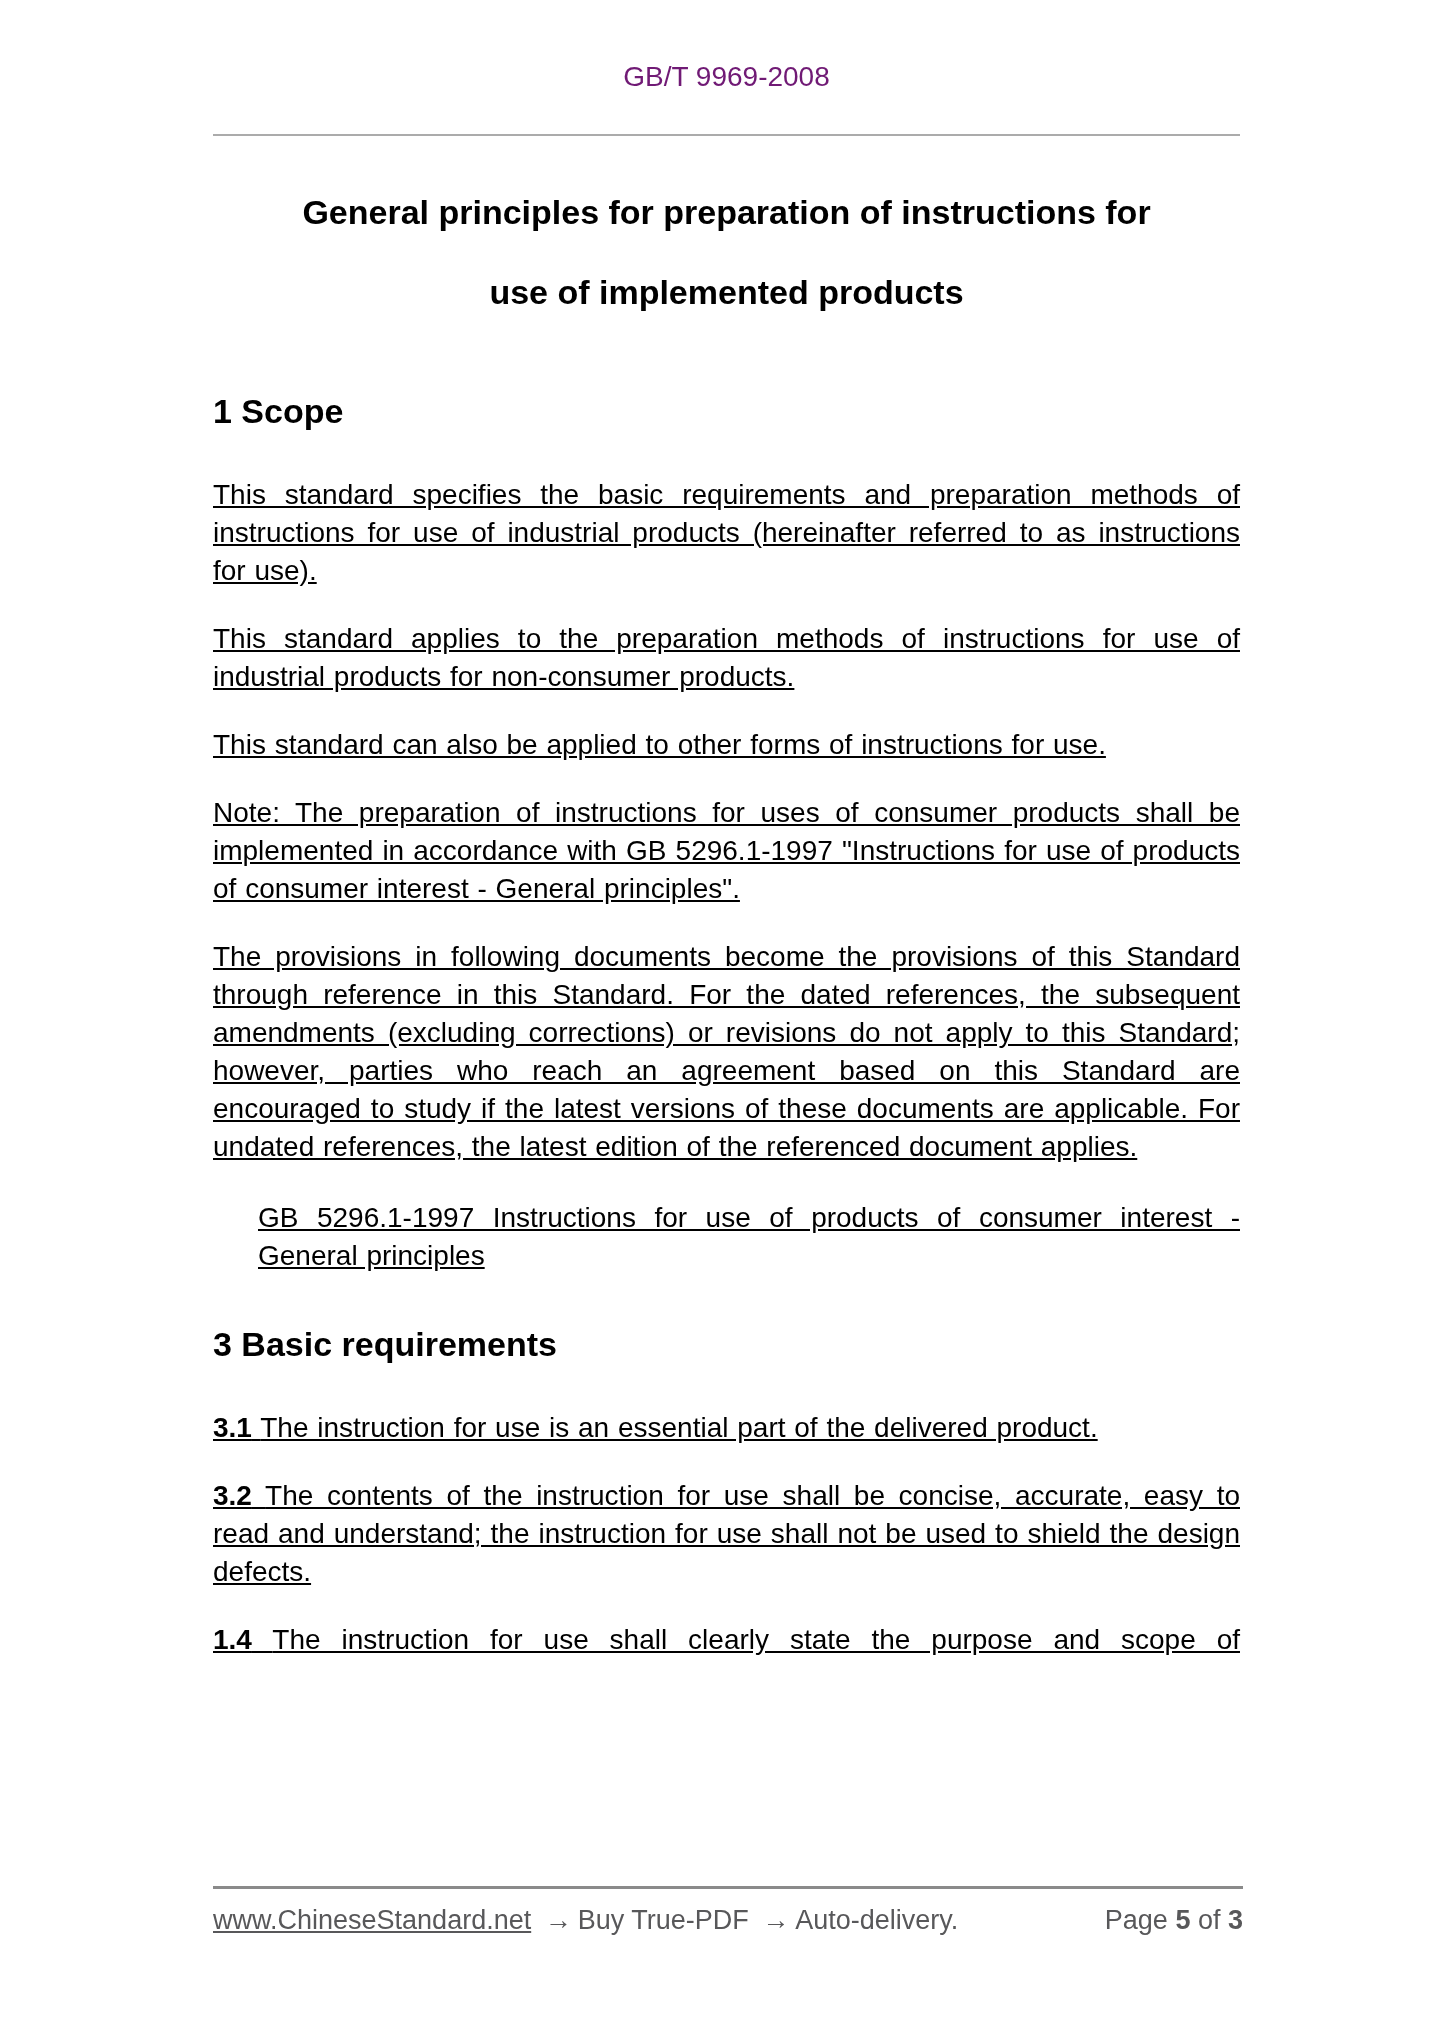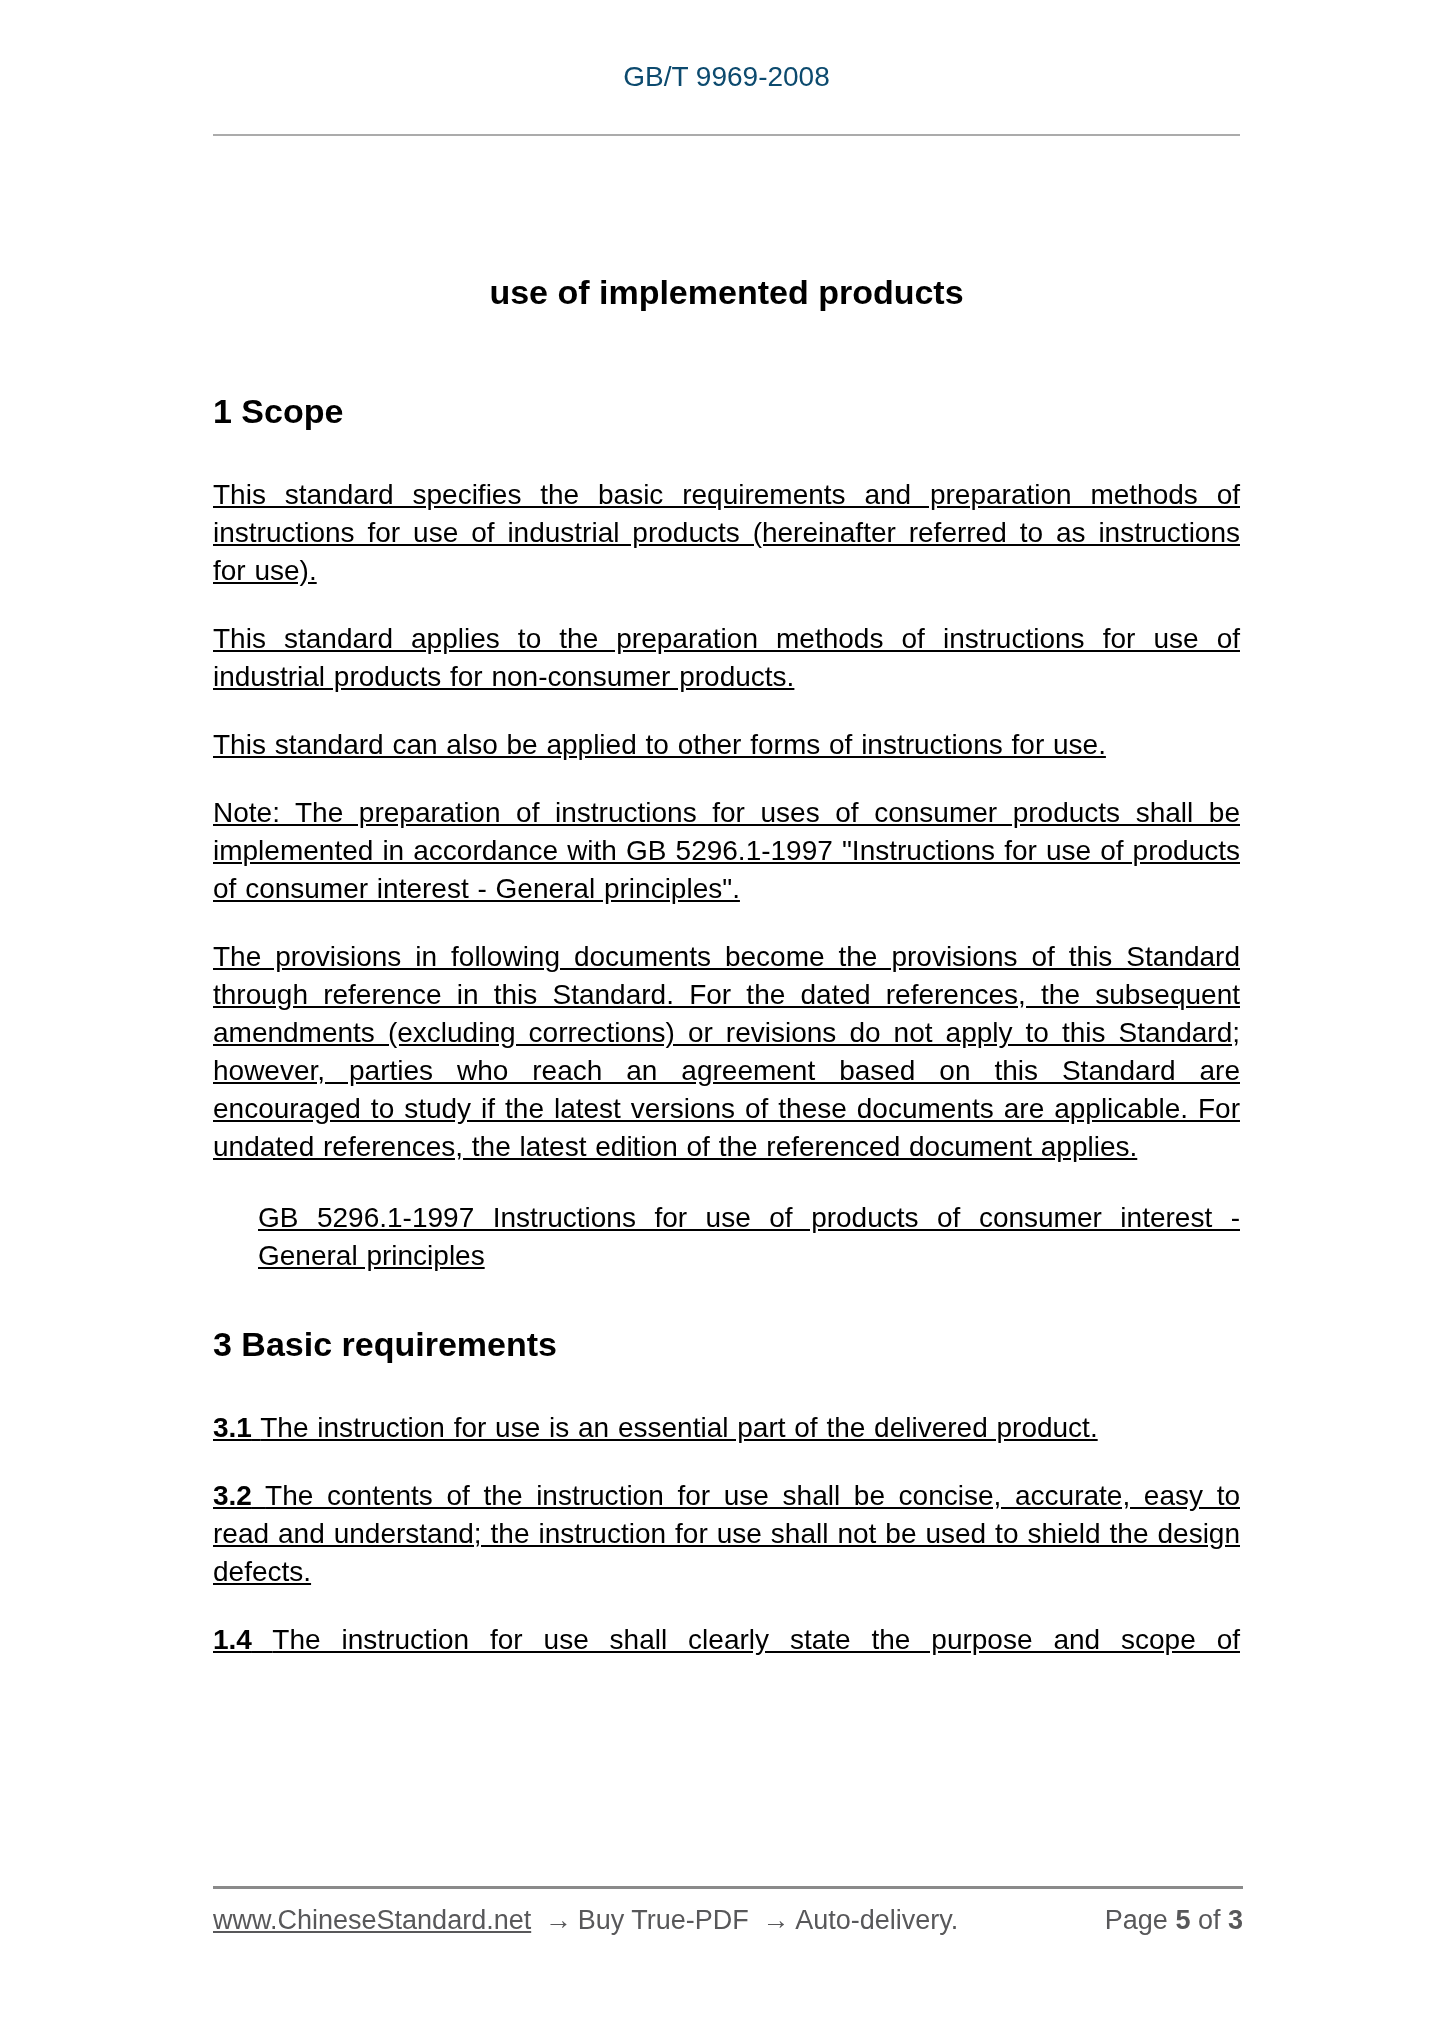--- a/index.html
+++ b/index.html
@@ -18,21 +18,21 @@
     margin: 0 auto;
   }
   .content {
     padding: 0 205px 0 213px; 
   }
   .doc-number {
     padding-top: 60px;
     text-align: center;
     font-size: 28px;
     line-height: 34px;
-    color: #0c4a6e;
+    color: #701a75;
   }
   .header-rule {
     border: none;
     border-top: 2px solid #ababab;
     margin: 40px 0 0 0;
   }
   .doc-title {
     margin: 36px 0 0 0;
     text-align: center;
     font-size: 34px;
@@ -108,21 +108,21 @@
 <body>
 
 <div class="page">
   <div class="content">
 
     <div class="doc-number">GB/T 9969-2008</div>
 
     <hr class="header-rule">
 
     <h1 class="doc-title">
-      <br>
+      <span>General principles for preparation of instructions for</span><br>
       <span>use of implemented products</span>
     </h1>
 
     <h2 class="sec-heading first">1 Scope</h2>
 
     <p>This standard specifies the basic requirements and preparation methods of instructions for use of industrial products (hereinafter referred to as instructions for use).</p>
     <p>This standard applies to the preparation methods of instructions for use of industrial products for non-consumer products.</p>
     <p>This standard can also be applied to other forms of instructions for use.</p>
     <p>Note: The preparation of instructions for uses of consumer products shall be implemented in accordance with GB 5296.1-1997 "Instructions for use of products of consumer interest - General principles".</p>
 

